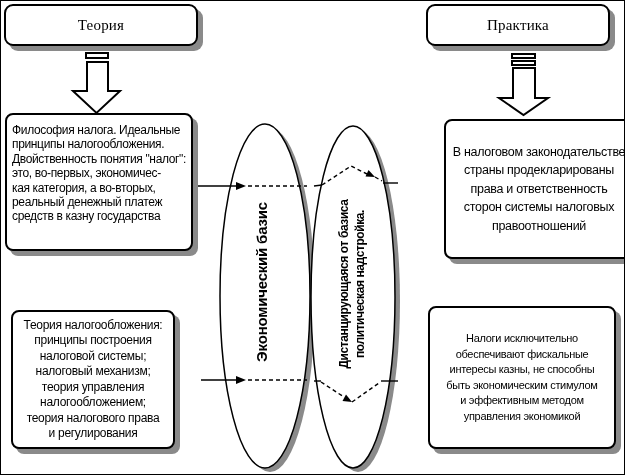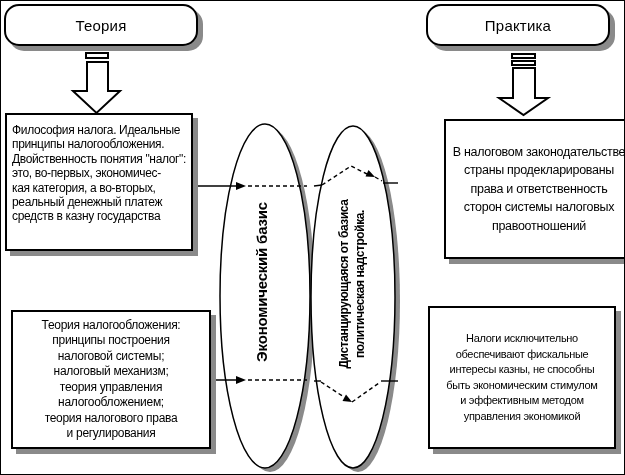--- a/index.html
+++ b/index.html
@@ -7,24 +7,24 @@
     position:relative;width:625px;height:475px;box-sizing:border-box;
     background:#fff;border:1px solid #000;overflow:hidden;
     font-family:"Liberation Sans",sans-serif;color:#000;
   }
   .layer{position:absolute;left:0;top:0;}
   .box{
     position:absolute;box-sizing:border-box;background:#fff;
     border:2px solid #000;box-shadow:5px 5px 0 #8a8a8a;
   }
   .title-box{
-    border-radius:15px;display:flex;align-items:center;justify-content:center;
-    font-size:15px;letter-spacing:0.2px;
+    border-radius:9px;display:flex;align-items:center;justify-content:center;
+    font-size:15px;letter-spacing:0.2px;font-family:Liberation Serif, serif;
   }
-  .text-box{border-radius:0;white-space:pre-line;}
+  .text-box{border-radius:8px;white-space:pre-line;}
   .tb-left{
     font-size:12px;line-height:14.4px;letter-spacing:-0.35px;
     padding:8px 2px 0 5px;text-align:left;
   }
   .tb-center{
     display:flex;align-items:center;justify-content:center;text-align:center;
   }
   .rot-label{
     position:absolute;transform:translate(-50%,-50%) rotate(-90deg);
     transform-origin:center;font-weight:bold;text-align:center;
@@ -90,21 +90,21 @@
   </div>
 
   <div class="box text-box tb-left" style="left:4px;top:112px;width:188px;height:138px;">Философия налога. Идеальные
 принципы налогообложения.
 Двойственность понятия "налог":
 это, во-первых, экономичес-
 кая категория, а во-вторых,
 реальный денежный платеж
 средств в казну государства</div>
 
-  <div class="box text-box tb-center" style="left:10px;top:309px;width:200px;height:139px;font-size:12px;line-height:15.5px;letter-spacing:-0.3px;">Теория налогообложения:
+  <div class="box text-box tb-center" style="left:10px;top:309px;width:164px;height:139px;font-size:12px;line-height:15.5px;letter-spacing:-0.3px;">Теория налогообложения:
 принципы построения
 налоговой системы;
 налоговый механизм;
 теория управления
 налогообложением;
 теория налогового права
 и регулирования</div>
 
   <div class="box text-box tb-center" style="left:427px;top:118px;width:190px;height:140px;font-size:12.5px;line-height:18.5px;letter-spacing:-0.3px;margin-left:16px;">В налоговом законодательстве
 страны продекларированы

